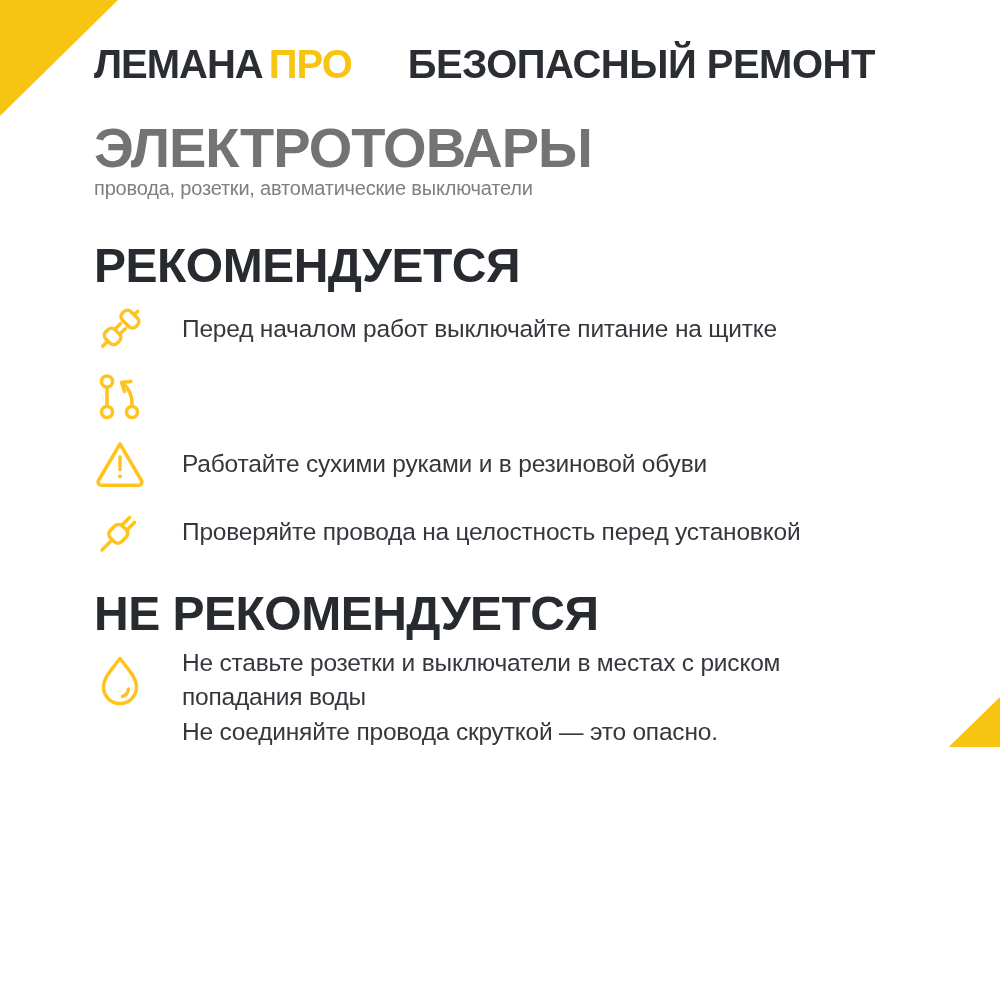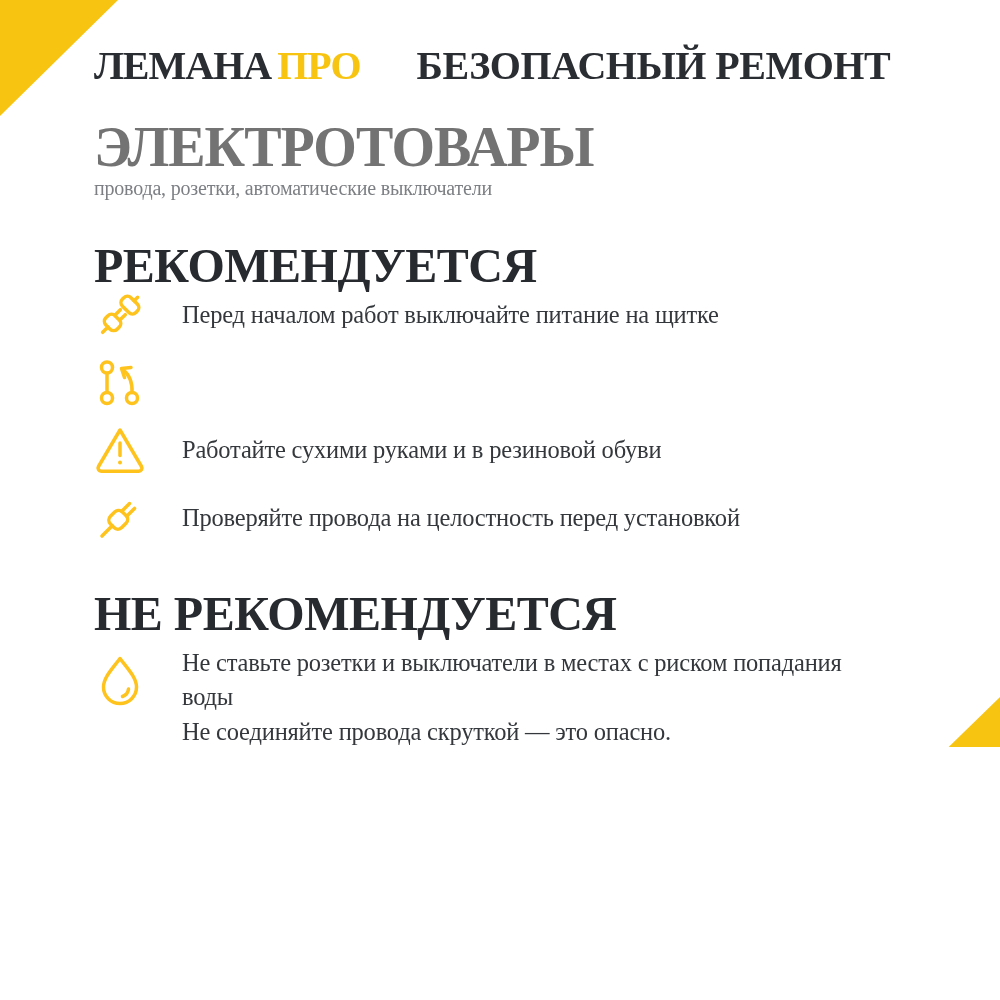--- a/index.html
+++ b/index.html
@@ -1,21 +1,21 @@
 <!DOCTYPE html>
 <html><head>
 <meta charset="utf-8">
 <style>
   * { margin:0; padding:0; box-sizing:border-box; }
   html,body { background:#ffffff; }
   body { font-family:"Liberation Sans","DejaVu Sans",sans-serif; }
 
   .page {
     position:relative; width:1000px; height:747px;
-    background:#ffffff; overflow:hidden;font-family:Liberation Serif, serif;
+    background:#ffffff; overflow:hidden;
   }
 
   
   .corner-tl {
     position:absolute; left:0; top:0; width:118px; height:116px;
     background:#F8C412;
     clip-path:polygon(0 0, 100% 0, 0 100%);
   }
   .corner-br {
     position:absolute; left:848px; top:697px; width:152px; height:303px;
@@ -41,21 +41,21 @@
   }
 
   .section-heading {
     position:absolute; left:94px;
     font-size:48px; font-weight:900; letter-spacing:-0.5px; color:#272B30;
   }
   .section-heading.recommended { top:238px; }
   .section-heading.not-recommended { top:586px; }
 
   .items { position:absolute; left:92px; width:806px; display:flex; flex-direction:column; }
-  .items.items-a { top:286px; }
+  .items.items-a { top:300px; }
   .items.items-b { top:646px; }
 
   .item { display:flex; align-items:center; }
   .item .icon { flex:0 0 56px; width:56px; height:56px; margin-right:34px; }
   .item-text {
     font-size:24.5px; line-height:34px; color:#34383C;
     letter-spacing:-0.2px; max-width:706px; white-space:pre-line;
   }
   .row-1 { min-height:58px; margin-bottom:6px; }
   .row-2 { min-height:66px; margin-bottom:6px; }

